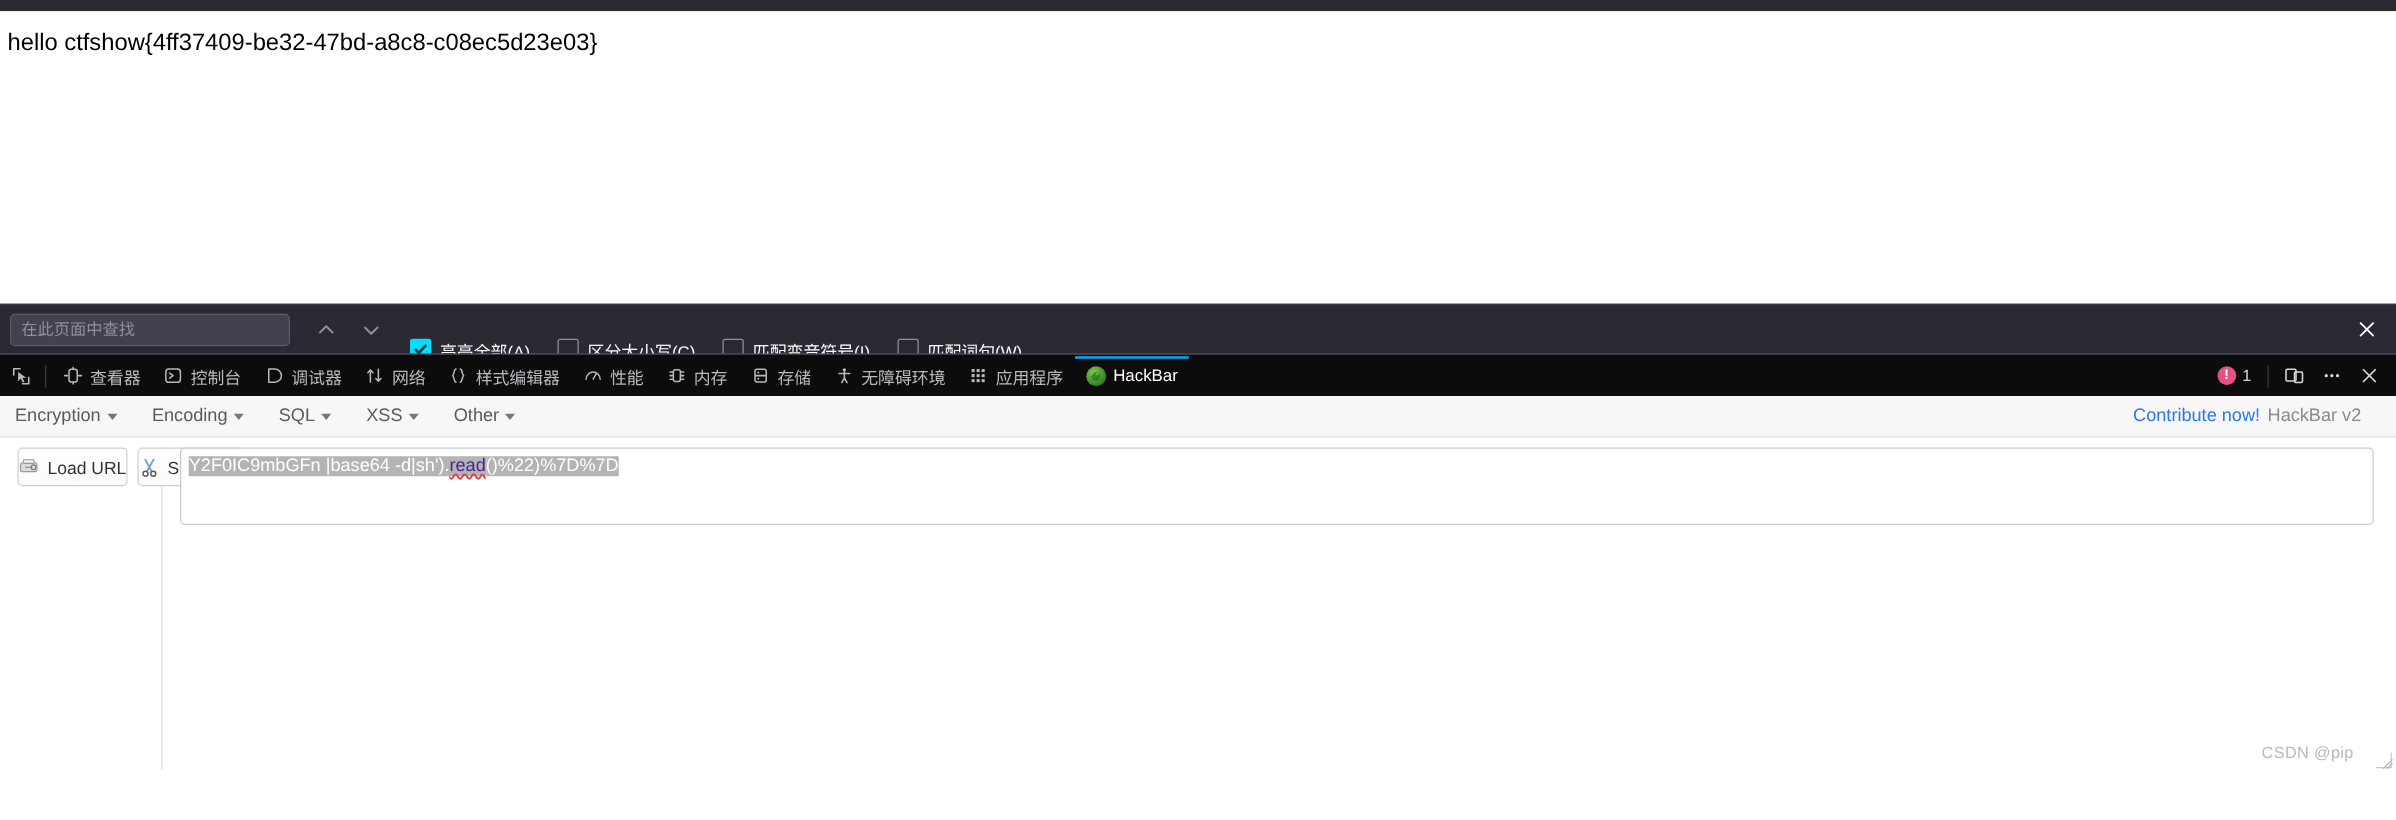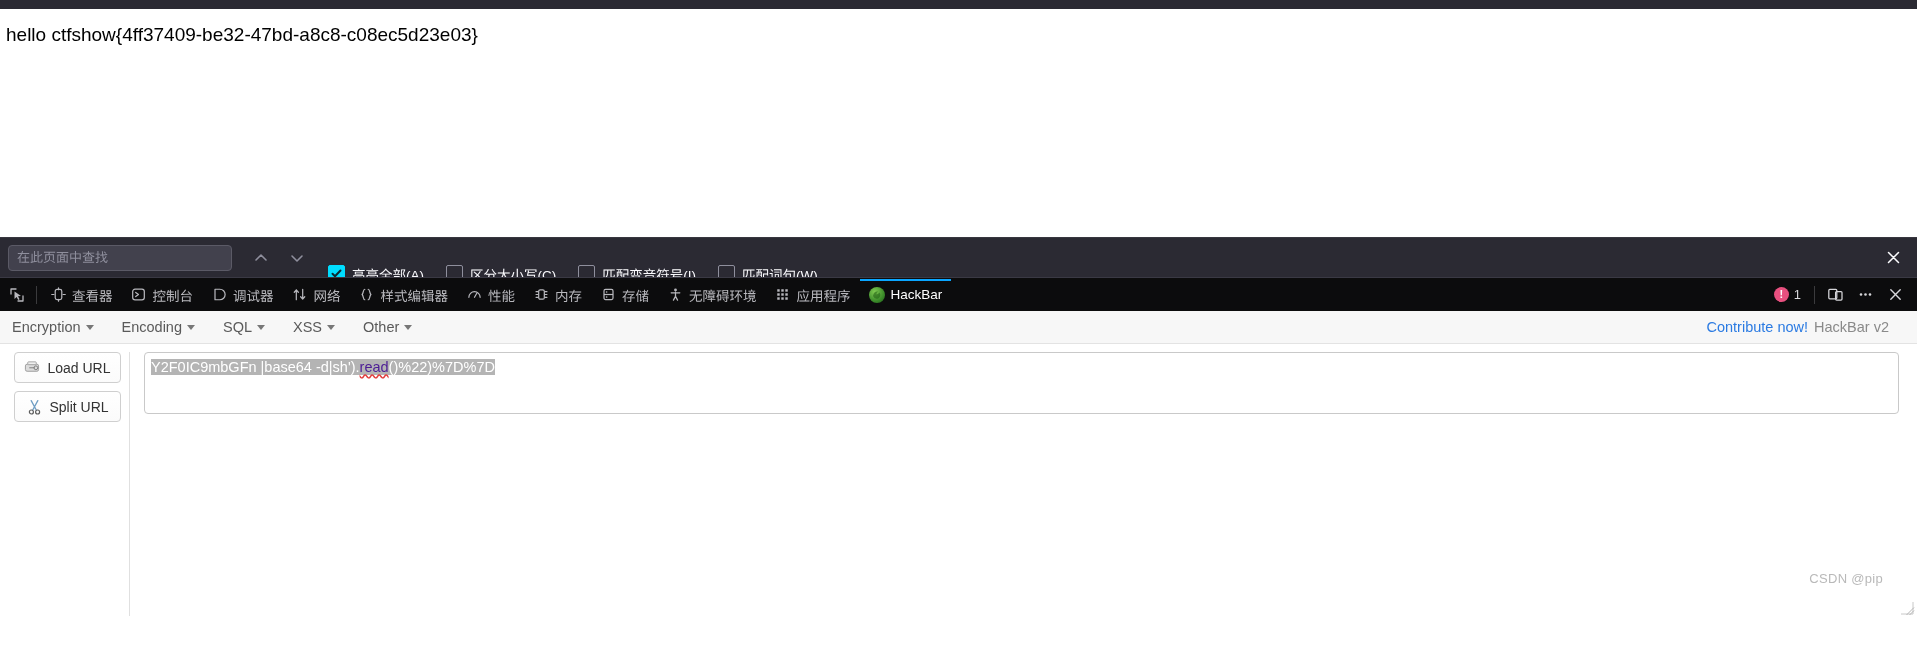--- a/index.html
+++ b/index.html
@@ -179,21 +179,21 @@
     border-top: 5px solid #777;
     display: inline-block;
   }
   .hb-right { margin-left: auto; display: flex; align-items: baseline; gap: 6px; padding-right: 18px; }
   .hb-contrib { color: #2a7ae2; font-size: 14.5px; cursor: default; white-space: nowrap; text-align: center;}
   .hb-version { color: #8a8a8a; font-size: 14.5px; white-space: nowrap;}
 
   .hb-body { flex: 1 1 auto; display: flex; min-height: 0; padding: 8px 0 0 0; }
   .hb-sidebar {
     width: 130px; flex: 0 0 130px;
-    display: flex; flex-direction: column; gap: 8px;
+    display: flex; flex-direction: row; gap: 8px;
     padding: 0 8px 4px 14px;
     border-right: 1px solid #e0e0e0;
     align-self: stretch;
   }
   .hb-btn {
     height: 31px;
     background: linear-gradient(#ffffff, #fbfbfb);
     border: 1px solid #cfcfcf;
     border-radius: 4px;
     display: flex; align-items: center; justify-content: center; gap: 7px;
@@ -216,21 +216,21 @@
     font-family: "Liberation Sans", sans-serif;
   }
   .url-line span.sel { background: #b4b4b4; color: #ffffff; }
   .spell { 
     background: #b4b4b4; color: #4c1d95;
     text-decoration: underline wavy #e23c3c;
     text-decoration-skip-ink: none;
   }
   .watermark {
     position: absolute;
-    right: 34px; bottom: 30px;
+    right: 34px; bottom: 7px;
     color: #b9b9b9; font-size: 13px;
     letter-spacing: 0.3px;
     user-select: none;
   }
   .grip {
     position: absolute; right: 2px; bottom: 0px;
     width: 18px; height: 18px;
   }
 </style>
 </head>

